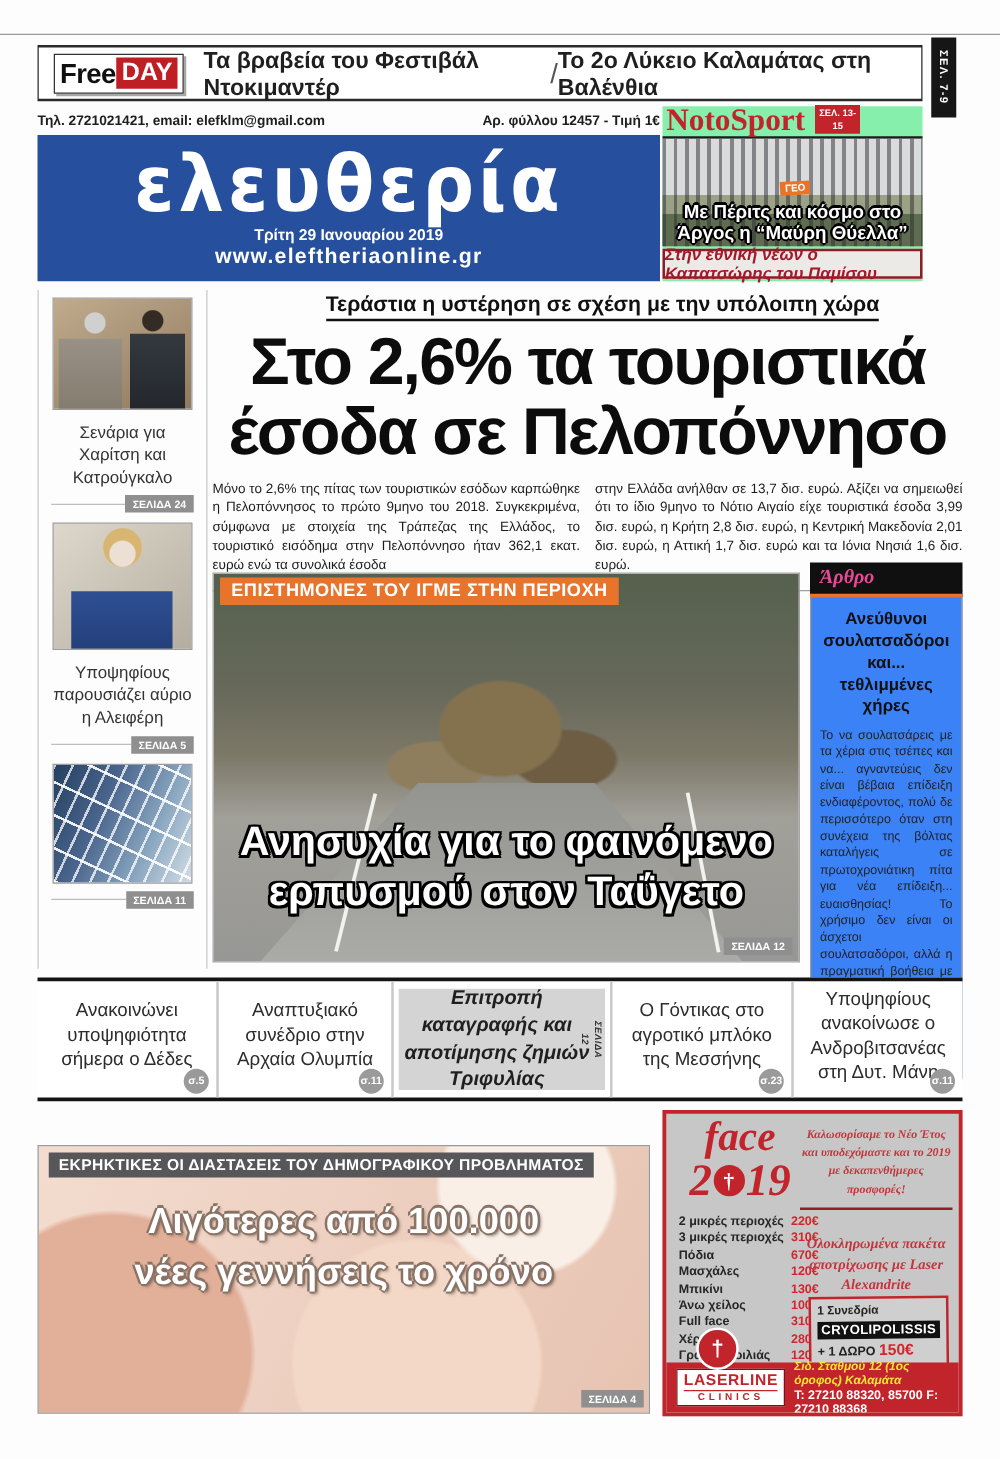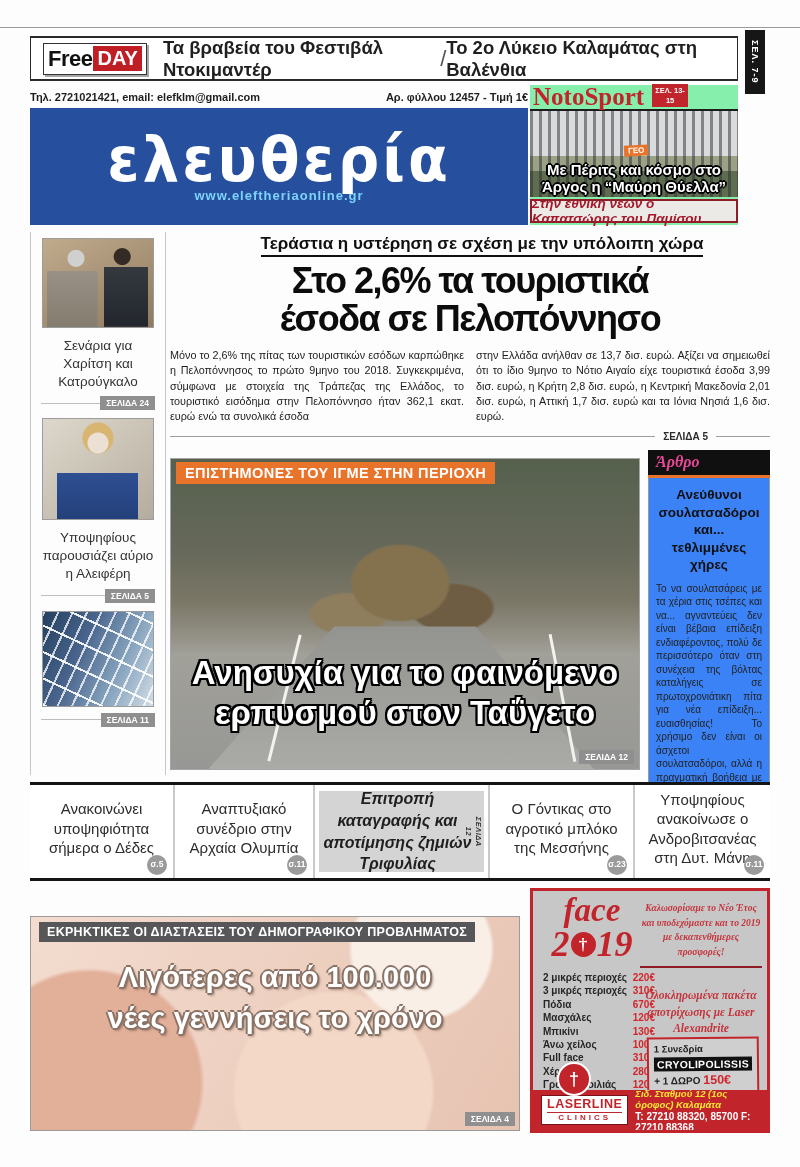--- a/index.html
+++ b/index.html
@@ -24,21 +24,21 @@
         align-items:center;justify-content:center;letter-spacing:1px;}
 
   
   .contact-row{left:30px;top:91px;width:498px;display:flex;justify-content:space-between;
                font-size:11px;font-weight:700;color:#1e1e1e;}
   .mast{left:30px;top:108px;width:498px;height:117px;background:#26509d;text-align:center;
         display:flex;flex-direction:column;justify-content:center;}
   .mast .logo{font-family:"DejaVu Sans",sans-serif;font-weight:800;font-size:58px;line-height:1;
               color:#fff;letter-spacing:3px;transform:scaleY(1.08);}
   .mast .mdate{font-size:12.5px;font-weight:700;color:#fff;margin-top:5px;}
-  .mast .msite{font-size:13px;font-weight:800;color:#7dd3fc;letter-spacing:1px;}
+  .mast .msite{font-size:17px;font-weight:800;color:#ffffff;letter-spacing:1px;}
 
   
   .noto{left:530px;top:85px;width:208px;height:140px;background:#86efac;}
   .noto-head{height:26px;border-bottom:2px solid #1c1c1c;display:flex;align-items:flex-end;gap:8px;padding-left:3px;box-sizing:border-box;}
   .noto-title{font-family:"Liberation Serif",serif;font-weight:700;font-size:25px;color:#c2242b;line-height:.95;}
   .noto-badge{background:#c2242b;color:#fff;font-size:7.5px;font-weight:700;text-align:center;
               width:32px;line-height:1.25;padding:2px 2px;margin-bottom:2px;}
   .noto-photo{position:relative;height:86px;overflow:hidden;
     background-image:
       repeating-linear-gradient(90deg, rgba(45,45,50,.5) 0 3px, transparent 3px 9px),
@@ -80,21 +80,21 @@
   .sb-cap{margin-top:9px;text-align:center;font-size:13.5px;color:#333;line-height:1.32;}
   .badge-row{margin-top:6px;margin-bottom:8px;display:flex;align-items:center;}
   .badge-row .ln{flex:1;height:1px;background:#bdbdbd;}
   .gbadge{background:#8f8f8f;color:#fff;font-size:8.5px;font-weight:700;padding:2px 6px;white-space:nowrap;}
 
   
   .lead{left:170px;top:234px;width:600px;}
   .kicker-wrap{text-align:center;}
   .kicker{display:inline-block;font-size:17px;font-weight:700;color:#101010;
           border-bottom:2px solid #101010;padding-bottom:1px;margin-left:24px;}
-  .lead-hl{margin-top:5px;text-align:center;font-size:36px;font-weight:800;color:#0c0c0c;
+  .lead-hl{margin-top:5px;text-align:center;font-size:53px;font-weight:800;color:#0c0c0c;
            line-height:1.06;letter-spacing:-1.5px;}
   .lead-body{margin-top:10px;display:flex;gap:12px;font-size:10.8px;line-height:1.4;
              color:#1c1c1c;text-align:justify;}
   .lead-body>div{flex:1;}
   .pref-row{margin-top:7px;display:flex;align-items:center;gap:8px;}
   .pref-row .ln{height:1px;background:#9e9e9e;}
   .pref-row .l1{flex:1;}
   .pref-row .l2{width:54px;}
   .pref-txt{font-size:10px;font-weight:700;color:#2b2b2b;}
 
@@ -213,20 +213,21 @@
   </div>
 </div>
 <div class="abs vtab">ΣΕΛ. 7-9</div>
 
 <div class="abs contact-row">
   <span>Τηλ. 2721021421, email: elefklm@gmail.com</span>
   <span>Αρ. φύλλου 12457  -  Τιμή 1€</span>
 </div>
 <div class="abs mast">
   <div class="logo">ελευθερία</div>
+  <div class="mdate">Τρίτη 29 Ιανουαρίου 2019</div>
   <div class="msite">www.eleftheriaonline.gr</div>
 </div>
 
 <div class="abs noto">
   <div class="noto-head">
     <span class="noto-title">NotoSport</span>
     <span class="noto-badge">ΣΕΛ. 13-15</span>
   </div>
   <div class="noto-photo">
     <span class="noto-board">ΓΕΟ</span>

